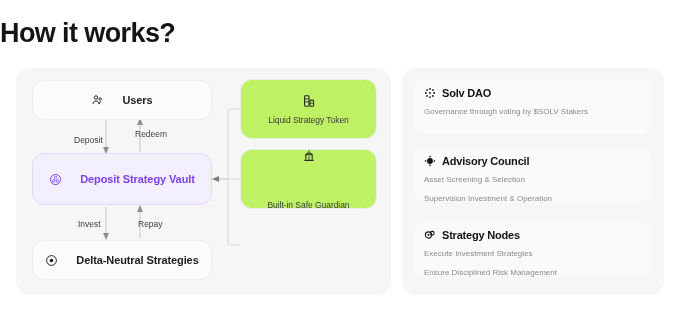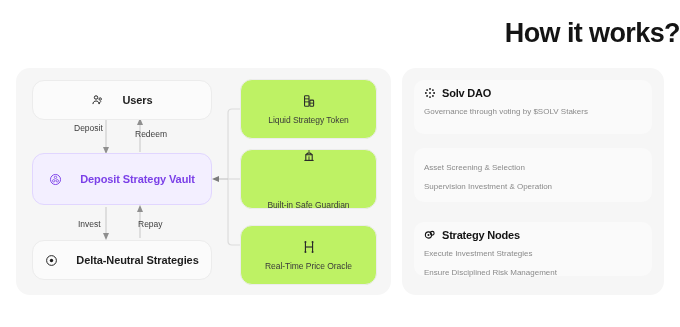--- a/index.html
+++ b/index.html
@@ -7,21 +7,21 @@
     width: 680px; height: 327px;
     background: #ffffff;
     font-family: "Liberation Sans", sans-serif;
     overflow: hidden;
   }
   #page { position: relative; width: 680px; height: 327px; background: #ffffff; }
 
   
   .title {
     position: absolute; left: 0; top: 18px; width: 680px;
-    text-align: right;
+    text-align: left;
     font-size: 27px; font-weight: 700; letter-spacing: -0.6px;
     color: #141414;
   }
 
   
   .panel {
     position: absolute;
     background: #f6f6f6;
     border-radius: 14px;
   }
@@ -78,21 +78,21 @@
   #rb-nodes    { top: 222px; height: 54px; }
   .rb-head { display: flex; align-items: center; gap: 6px; margin-bottom: 5px; }
   .rb-title { font-size: 11px; font-weight: 700; color: #131313; letter-spacing: -0.2px; text-align: right; }
   .rb-line { font-size: 8px; color: #8a8a8a; line-height: 1.5; white-space: nowrap; margin-top: 7px; }
 
   
   .conn { position: absolute; pointer-events: none; }
   .edge-label {
     position: absolute; font-size: 8.5px; color: #3d3d3d; white-space: nowrap;
   }
-  #lbl-deposit { left: 74px;  top: 123px; }
+  #lbl-deposit { left: 74px;  top: 135px; }
   #lbl-redeem  { left: 135px; top: 129px; }
   #lbl-invest  { left: 78px;  top: 219px; }
   #lbl-repay   { left: 138px; top: 219px; }
 </style>
 </head>
 <body>
 
 <div id="page">
 
   <div class="title">How it works?</div>
@@ -179,34 +179,20 @@
         <path d="M9 2.6 L9 4.2" stroke="#2a2a2a" stroke-width="1.2"></path>
         <path d="M5.4 7.6 Q9 3.4 12.6 7.6" fill="none" stroke="#2a2a2a" stroke-width="1.2"></path>
         <rect x="5.4" y="7.6" width="7.2" height="6.4" fill="none" stroke="#2a2a2a" stroke-width="1.2"></rect>
         <line x1="3.8" y1="14" x2="14.2" y2="14" stroke="#2a2a2a" stroke-width="1.2"></line>
         <line x1="9" y1="9.4" x2="9" y2="14" stroke="#2a2a2a" stroke-width="1"></line>
       </svg>
     </span>
     <span class="mid-label">Built-in Safe Guardian</span>
   </div>
 
-  <div class="mid-card" id="mid-oracle">
-    <span class="ic">
-      <svg width="16" height="16" viewBox="0 0 18 18">
-        <line x1="5" y1="3.4" x2="5" y2="14.6" stroke="#2a2a2a" stroke-width="1.3"></line>
-        <line x1="13" y1="3.4" x2="13" y2="14.6" stroke="#2a2a2a" stroke-width="1.3"></line>
-        <line x1="5" y1="9" x2="13" y2="9" stroke="#2a2a2a" stroke-width="1.3"></line>
-        <circle cx="5" cy="3.4" r="1.1" fill="#2a2a2a"></circle>
-        <circle cx="13" cy="3.4" r="1.1" fill="#2a2a2a"></circle>
-        <circle cx="5" cy="14.6" r="1.1" fill="#2a2a2a"></circle>
-        <circle cx="13" cy="14.6" r="1.1" fill="#2a2a2a"></circle>
-      </svg>
-    </span>
-    <span class="mid-label">Real-Time Price Oracle</span>
-  </div>
 
   <div class="panel" id="right-panel"></div>
 
   <div class="rblock" id="rb-dao">
     <div class="rb-head">
       <span class="ic">
         <svg width="12" height="12" viewBox="0 0 14 14">
           <g fill="#141414">
             <circle cx="7" cy="2.2" r="1.1"></circle>
               <circle cx="7" cy="11.8" r="1.1"></circle>
@@ -219,20 +205,32 @@
             <circle cx="7" cy="7" r="1.1"></circle>
           </g>
         </svg>
       </span>
       <span class="rb-title">Solv DAO</span>
     </div>
     <div class="rb-line">Governance through voting by $SOLV Stakers</div>
   </div>
 
   <div class="rblock" id="rb-advisory">
+    <div class="rb-head">
+      <span class="ic">
+        <svg width="12" height="12" viewBox="0 0 14 14">
+          <circle cx="7" cy="7" r="3.4" fill="#141414"></circle>
+          <path d="M7 0.6 L8.4 2.6 L5.6 2.6 Z" fill="#141414"></path>
+          <path d="M7 13.4 L8.4 11.4 L5.6 11.4 Z" fill="#141414"></path>
+          <path d="M0.6 7 L2.6 5.6 L2.6 8.4 Z" fill="#141414"></path>
+          <path d="M13.4 7 L11.4 5.6 L11.4 8.4 Z" fill="#141414"></path>
+        </svg>
+      </span>
+      <span class="rb-title">Advisory Council</span>
+    </div>
     <div class="rb-line">Asset Screening &amp; Selection</div>
     <div class="rb-line">Supervision Investment &amp; Operation</div>
   </div>
 
   <div class="rblock" id="rb-nodes">
     <div class="rb-head">
       <span class="ic">
         <svg width="12" height="12" viewBox="0 0 14 14">
           <circle cx="5.2" cy="7" r="3.6" fill="none" stroke="#141414" stroke-width="1.3"></circle>
           <circle cx="9.6" cy="5" r="2.2" fill="none" stroke="#141414" stroke-width="1.3"></circle>

